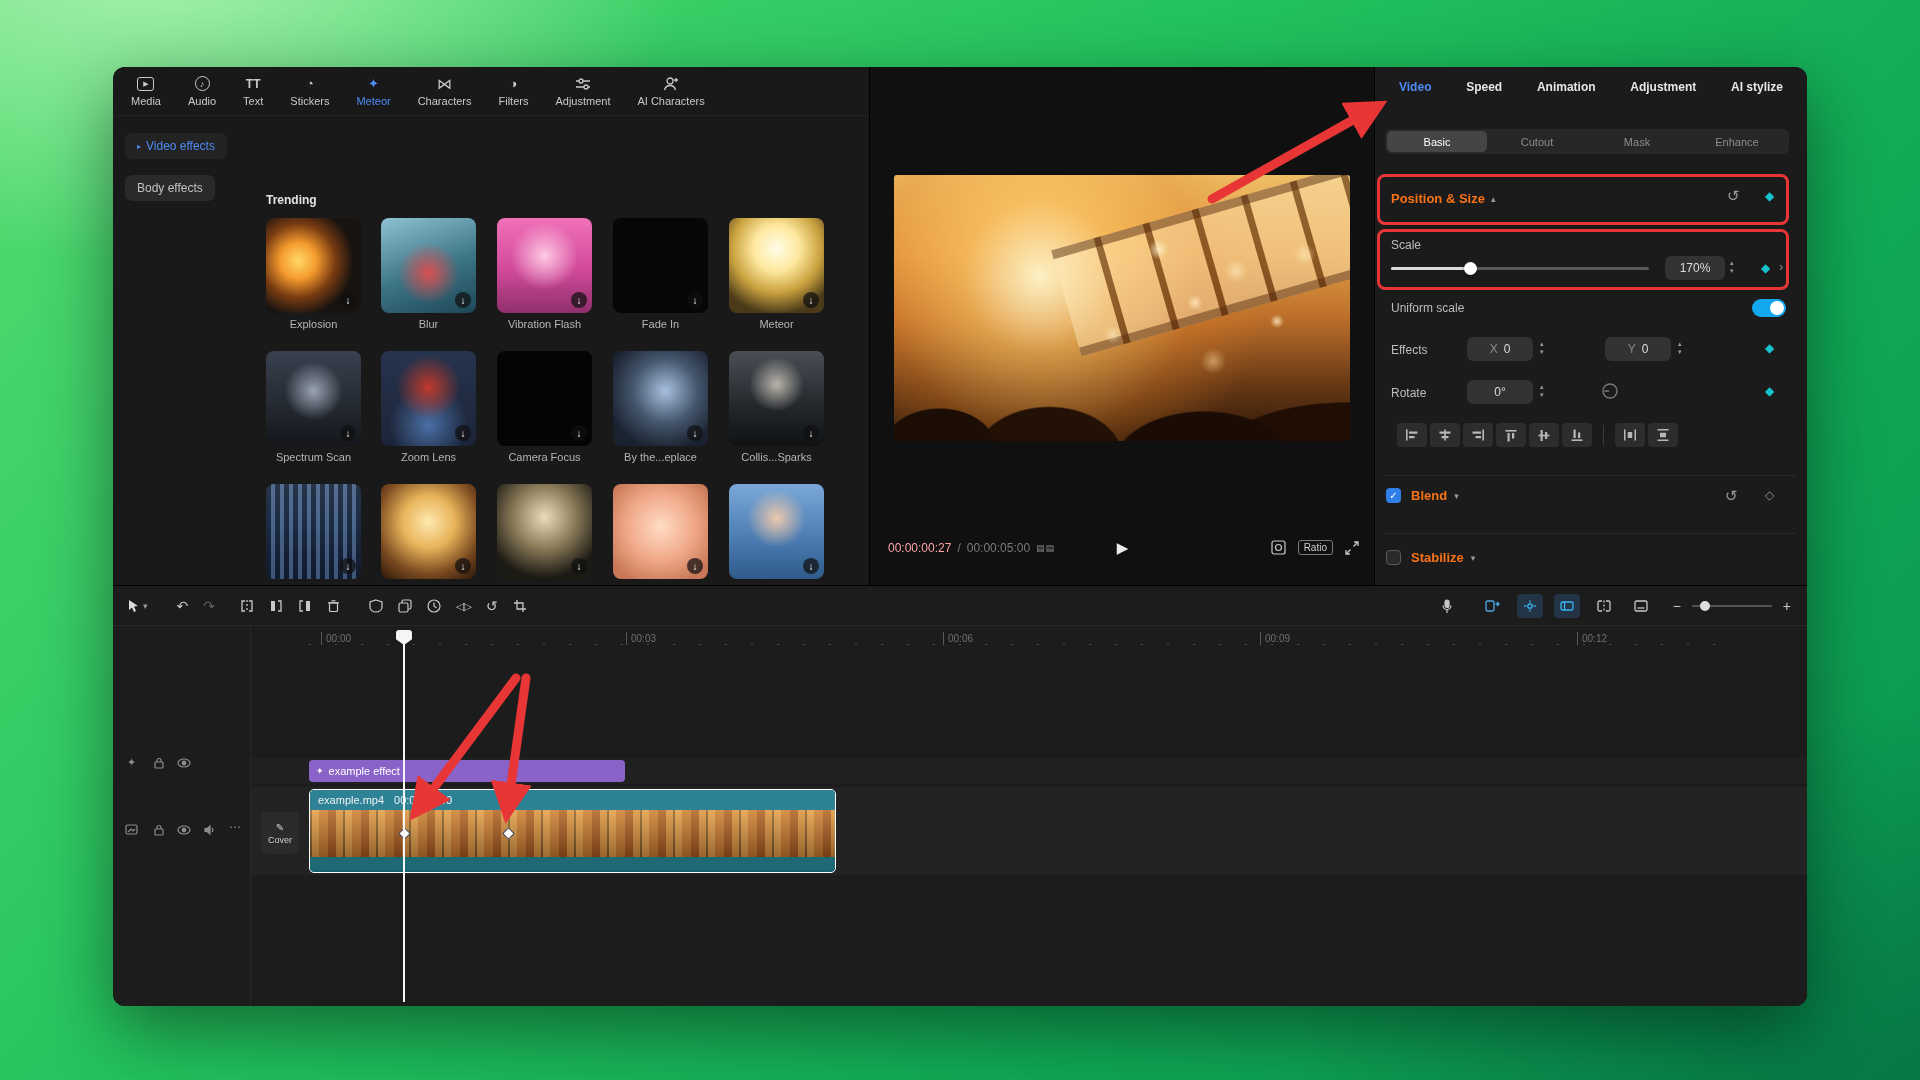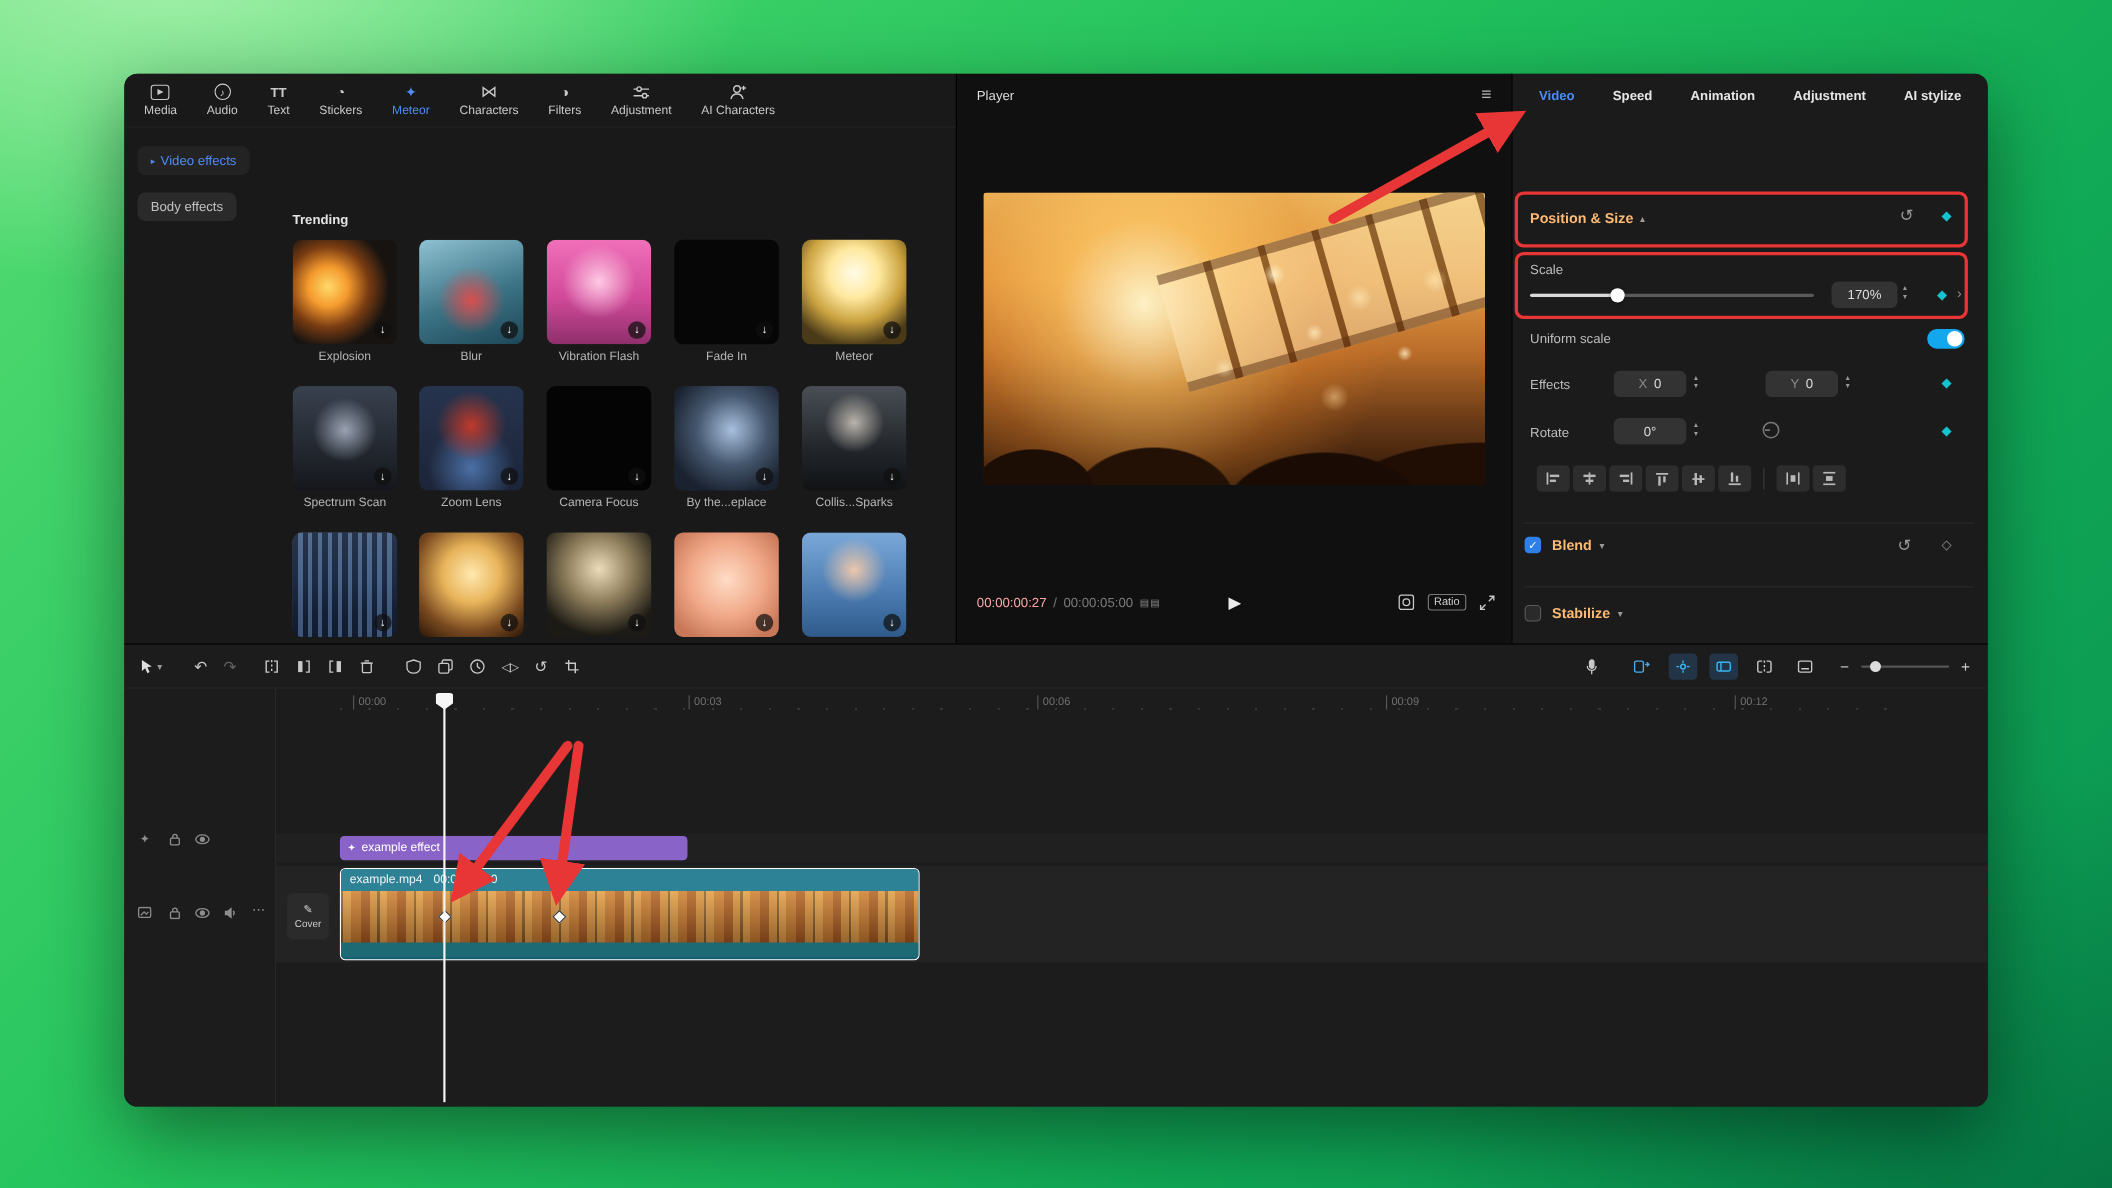--- a/index.html
+++ b/index.html
@@ -78,21 +78,21 @@
   .pc-right{position:absolute;right:16px;top:7px;display:flex;align-items:center;gap:12px}
   .ratio{border:1px solid #7a7a7a;border-radius:3px;color:#cfcfcf;font-size:10px;padding:1px 5px}
   
   .panel-props{position:absolute;left:1261px;top:0;width:433px;height:518px;background:#1b1b1b;border-left:1px solid #000}
   .p-tabs{display:flex;align-items:center;justify-content:space-between;height:40px;padding:0 24px;font-size:12px;font-weight:bold;color:#e6e6e6}
   .p-tabs .ptab.active{color:#4e8bf5}
   .subtabs{position:absolute;left:10px;top:62px;width:404px;height:25px;background:#272727;border-radius:6px;display:flex;padding:2px}
   .seg{flex:1;display:flex;align-items:center;justify-content:center;font-size:11px;color:#8d8d8d;border-radius:5px}
   .seg.active{background:#454545;color:#fff}
   .anno{position:absolute;border:3px solid #e83636;border-radius:8px;pointer-events:none;z-index:9}
-  .prow-label{color:#fdba74;font-size:13px;font-weight:bold}
+  .prow-label{color:#f97316;font-size:13px;font-weight:bold}
   .small-label{color:#bdbdbd;font-size:12px}
   .reset{color:#9a9a9a;font-size:15px}
   .kf-d{color:#17c2cf;font-size:12px}
   .kf-o{color:#8d8d8d;font-size:12px}
   .valbox{position:absolute;height:24px;background:#333;border-radius:6px;display:flex;align-items:center;justify-content:center;color:#dcdcdc;font-size:12px;gap:6px}
   .valbox .pfx{color:#8a8a8a}
   .stepper{position:absolute;display:flex;flex-direction:column;align-items:center;color:#999;font-size:7px;line-height:6px;gap:2px}
   .slider-track{position:absolute;height:3px;background:#5a5a5a;border-radius:2px}
   .slider-fill{position:absolute;height:3px;background:#d9d9d9;border-radius:2px}
   .slider-handle{position:absolute;width:13px;height:13px;border-radius:50%;background:#fff;box-shadow:0 1px 3px rgba(0,0,0,.5)}
@@ -300,24 +300,20 @@
         </div>
     </div>
     <div class="cell" style="left:616px;top:417px">
       <div class="thumb t15">
           <span class="dl">↓</span>
         </div>
     </div>
   </div>
 
   <div class="panel-player">
-    <div class="pl-header">
-      <span>Player</span>
-      <span class="ham">≡</span>
-    </div>
     <div class="video">
       <div class="v-base"></div>
       <div class="v-strip"></div>
       <div class="v-bokeh"></div>
       <div class="v-crowd"></div>
     </div>
     <div class="pl-controls">
       <div class="pc-left">
         <span class="tc-cur">00:00:00:27</span>
         <span class="tc-sep">/</span>
@@ -347,20 +343,26 @@
     </div>
   </div>
 
   <div class="panel-props">
     <div class="p-tabs">
       <span class="ptab active">Video</span>
       <span class="ptab">Speed</span>
       <span class="ptab">Animation</span>
       <span class="ptab">Adjustment</span>
       <span class="ptab">AI stylize</span>
+    </div>
+    <div class="subtabs">
+      <div class="seg active">Basic</div>
+      <div class="seg">Cutout</div>
+      <div class="seg">Mask</div>
+      <div class="seg">Enhance</div>
     </div>
 
     <div class="anno" style="left:2px;top:107px;width:412px;height:51px"></div>
     <div class="anno" style="left:2px;top:162px;width:412px;height:61px"></div>
 
     <div class="abs" style="left:16px;top:124px;display:flex;align-items:center;gap:6px">
       <span class="prow-label">Position &amp; Size</span>
       <span class="caret">▴</span>
     </div>
     <span class="abs reset" style="left:352px;top:120px">↺</span>

